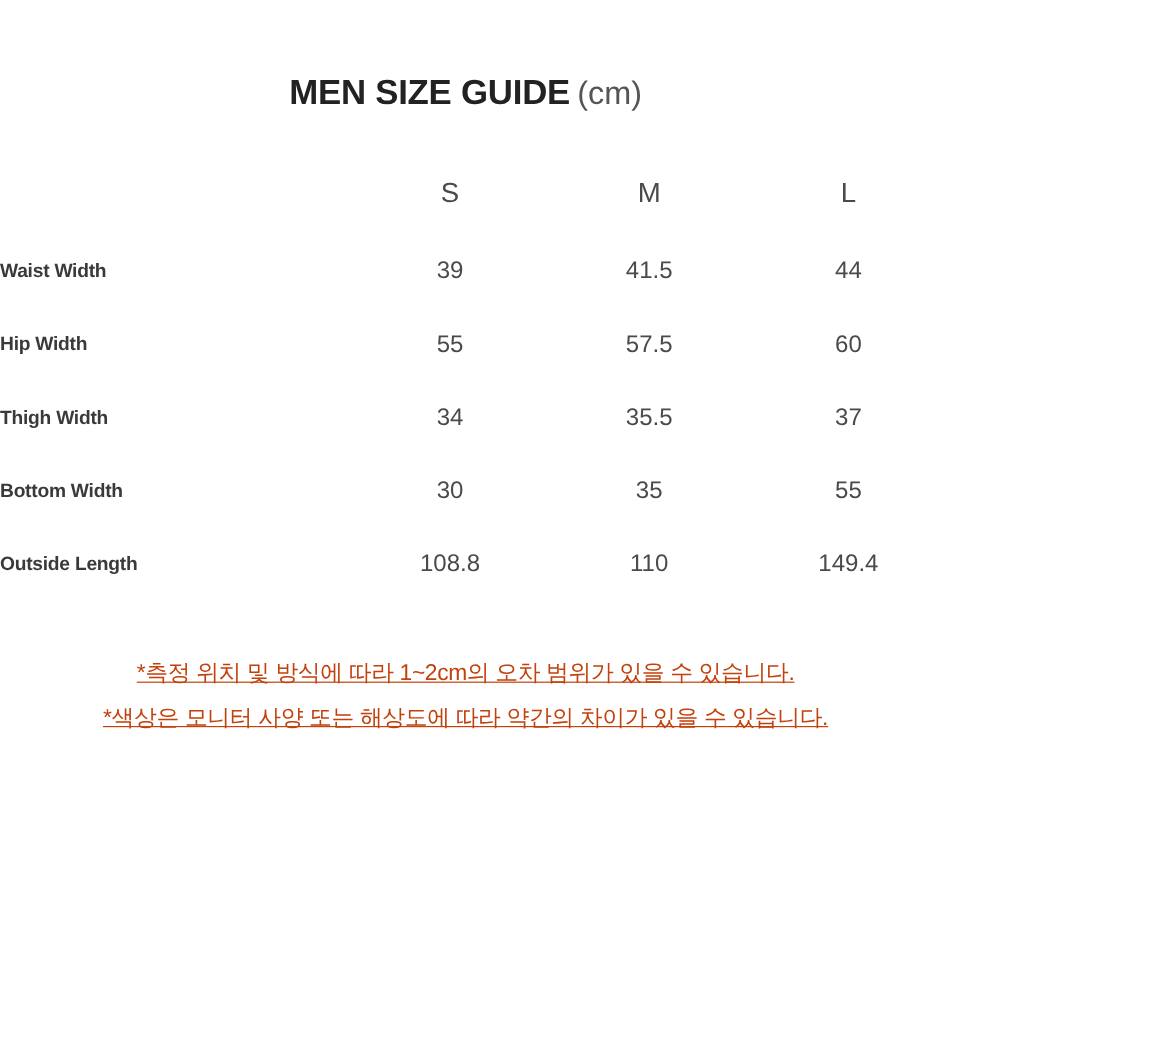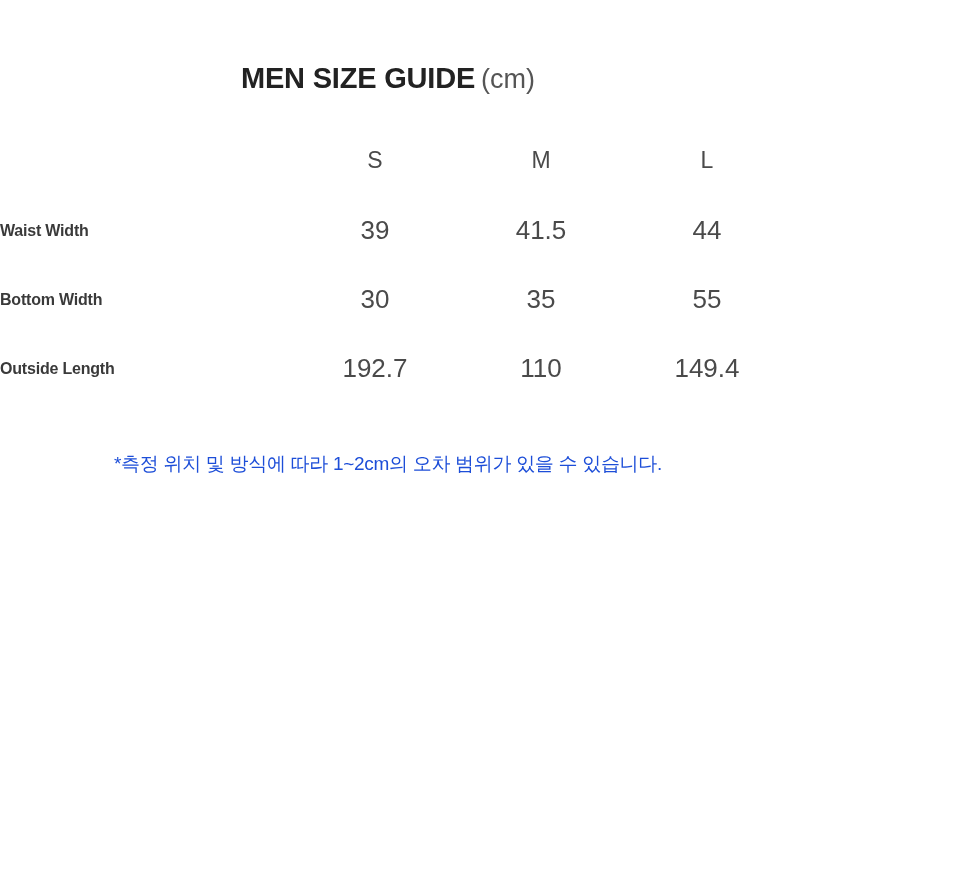--- a/index.html
+++ b/index.html
@@ -59,36 +59,37 @@
   }
   table.size-table td.row-label {
     font-size: 16px;
     font-weight: bold;
     color: #3a3a3a;
     text-align: left;
     padding: 19px 0 19px 0;
     letter-spacing: -0.2px;
   }
   table.size-table td.value {
-    font-size: 26px;
+    font-size: 20px;
     font-weight: normal;
     color: #4a4a4a;
     text-align: center;
     padding: 19px 0 19px 0;
   }
   .notes {
     margin-top: 42px;
     text-align: center;
   }
   .note {
     font-size: 19px;
-    color: #1d4ed8;
+    color: #c2410c;
     line-height: 1.0;
     padding: 9px 16px;
     letter-spacing: -0.3px;
+    text-decoration: underline;
   }
 </style>
 </head>
 <body>
 
 <div class="page">
 
   <div class="title-row">
     <span class="title-main">MEN SIZE GUIDE</span><span class="title-unit">(cm)</span>
   </div>
@@ -109,31 +110,44 @@
       </tr>
     </thead>
     <tbody>
       <tr>
         <td class="row-label">Waist Width</td>
         <td class="value">39</td>
         <td class="value">41.5</td>
         <td class="value">44</td>
       </tr>
       <tr>
+        <td class="row-label">Hip Width</td>
+        <td class="value">55</td>
+        <td class="value">57.5</td>
+        <td class="value">60</td>
+      </tr>
+      <tr>
+        <td class="row-label">Thigh Width</td>
+        <td class="value">34</td>
+        <td class="value">35.5</td>
+        <td class="value">37</td>
+      </tr>
+      <tr>
         <td class="row-label">Bottom Width</td>
         <td class="value">30</td>
         <td class="value">35</td>
         <td class="value">55</td>
       </tr>
       <tr>
         <td class="row-label">Outside Length</td>
-        <td class="value">192.7</td>
+        <td class="value">108.8</td>
         <td class="value">110</td>
         <td class="value">149.4</td>
       </tr>
     </tbody>
   </table>
 
   <div class="notes">
     <div class="note">*측정 위치 및 방식에 따라 1~2cm의 오차 범위가 있을 수 있습니다.</div>
+    <div class="note">*색상은 모니터 사양 또는 해상도에 따라 약간의 차이가 있을 수 있습니다.</div>
   </div>
 
 </div>
 
 </body></html>

